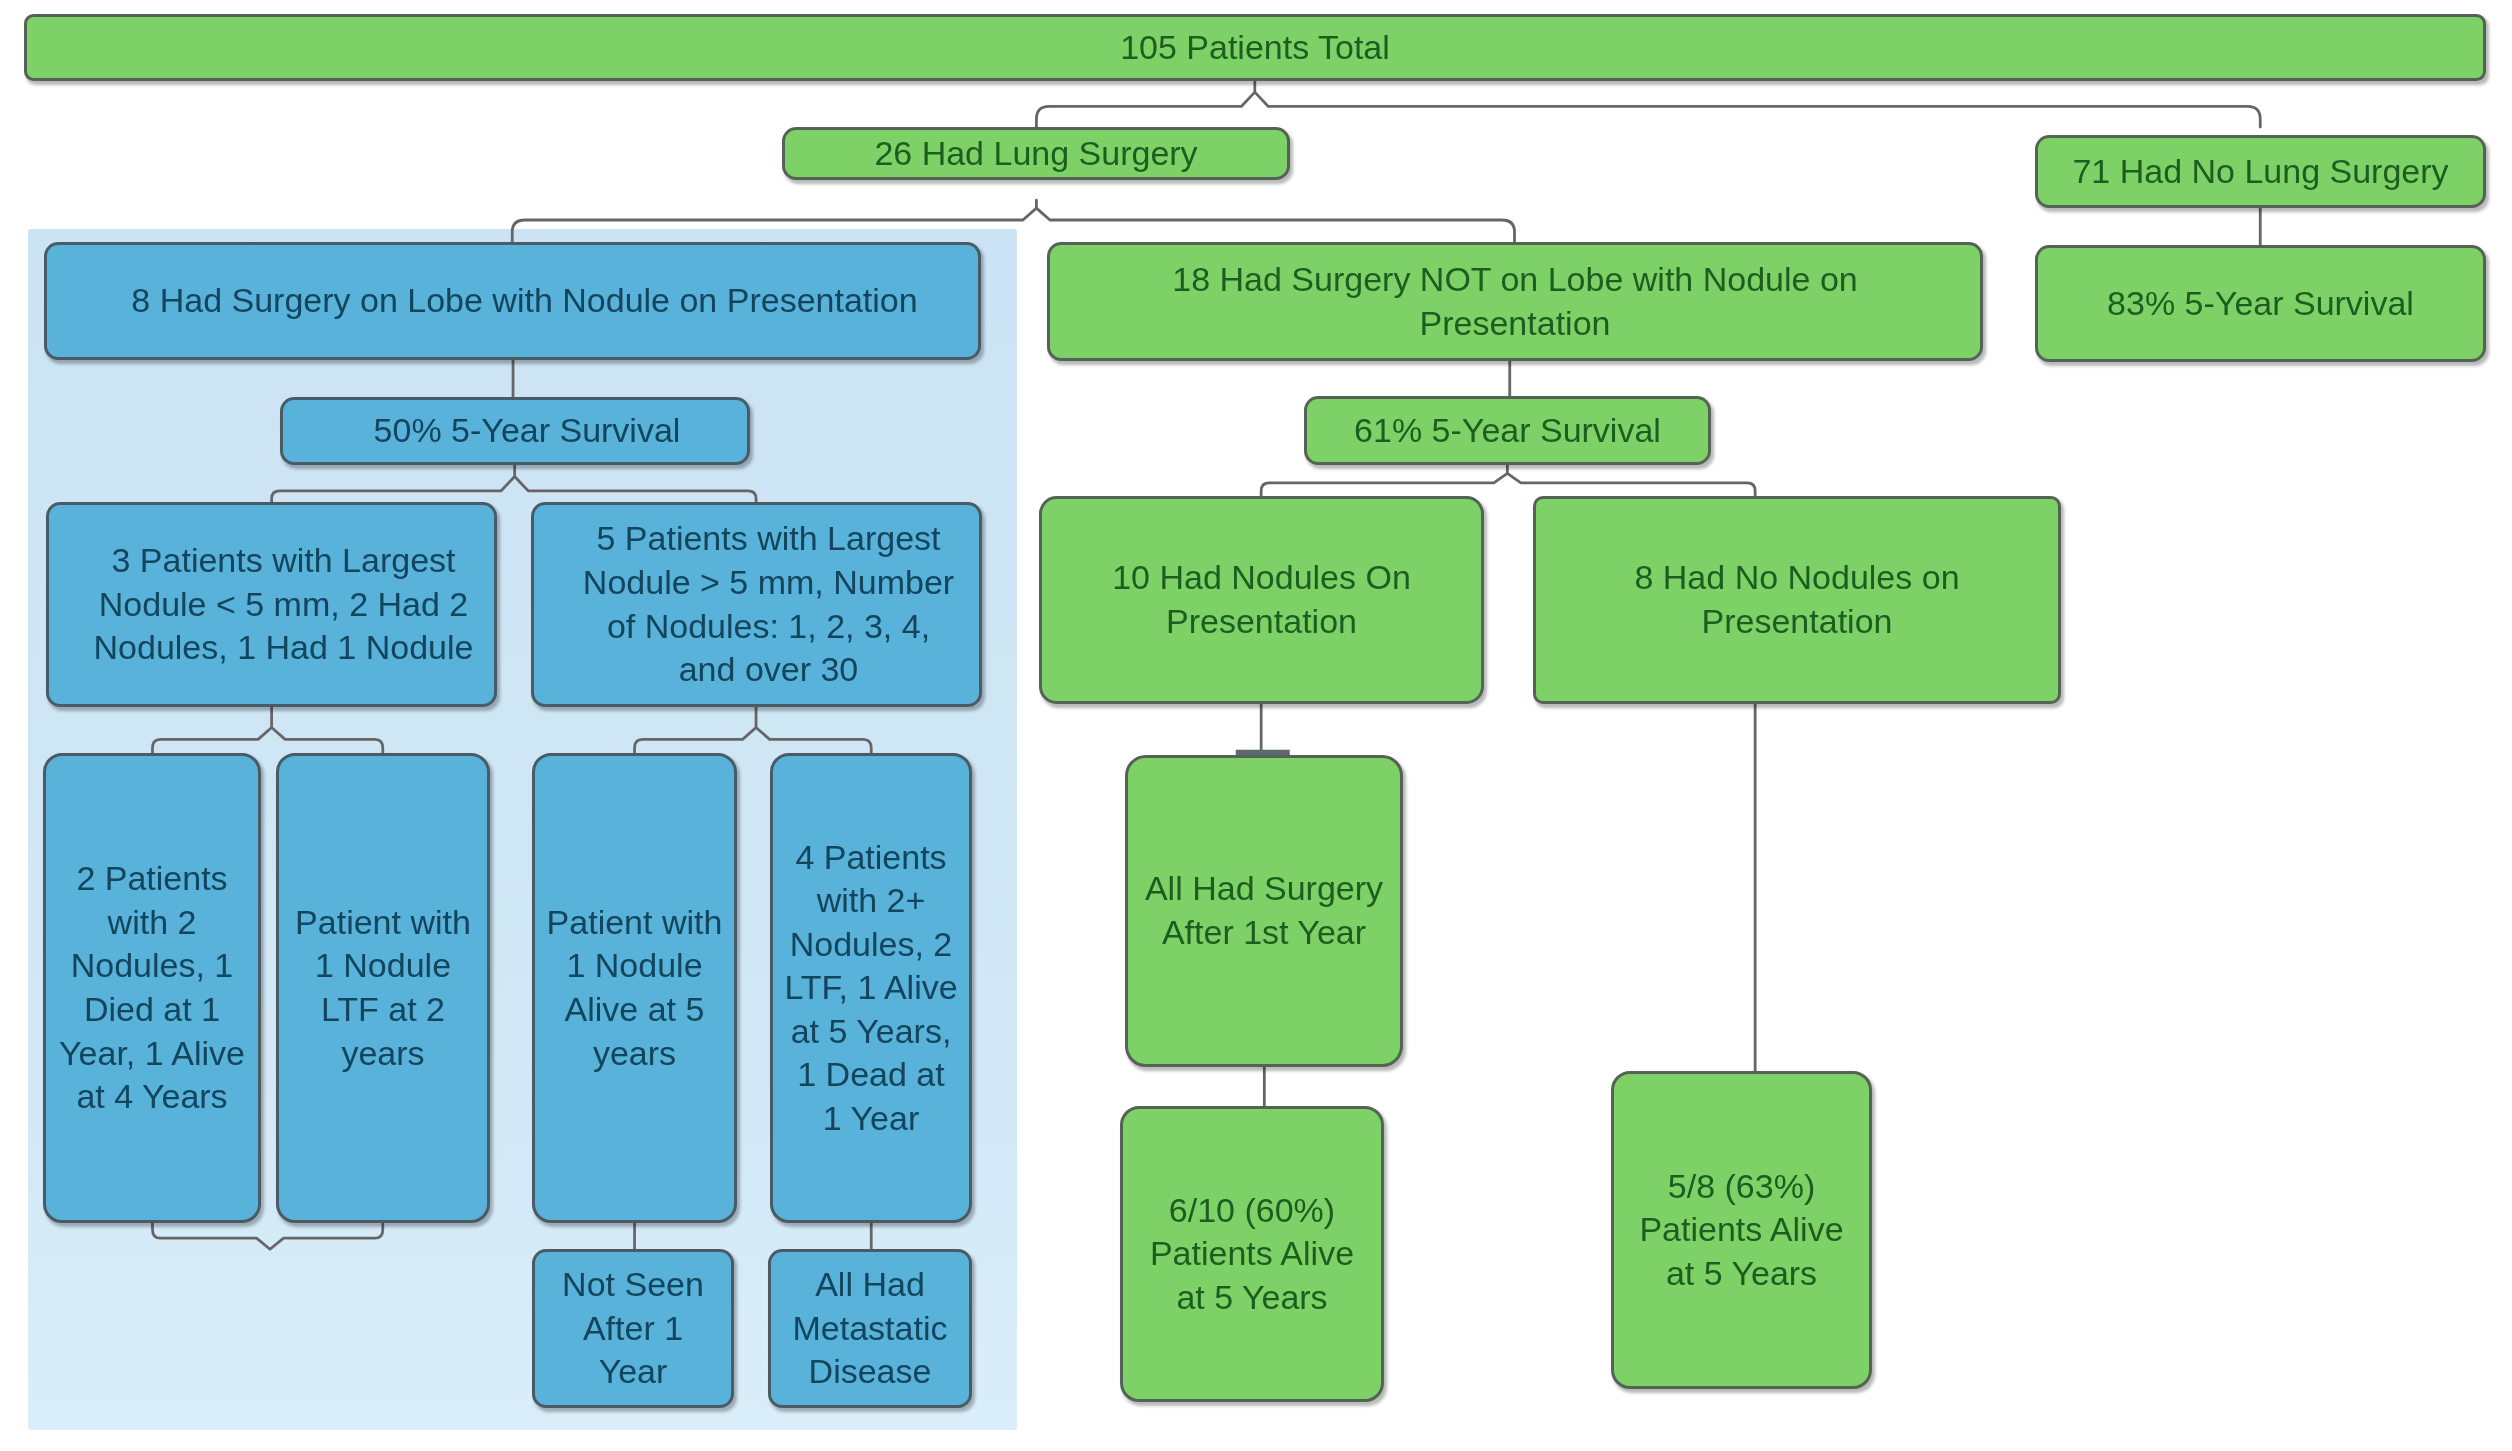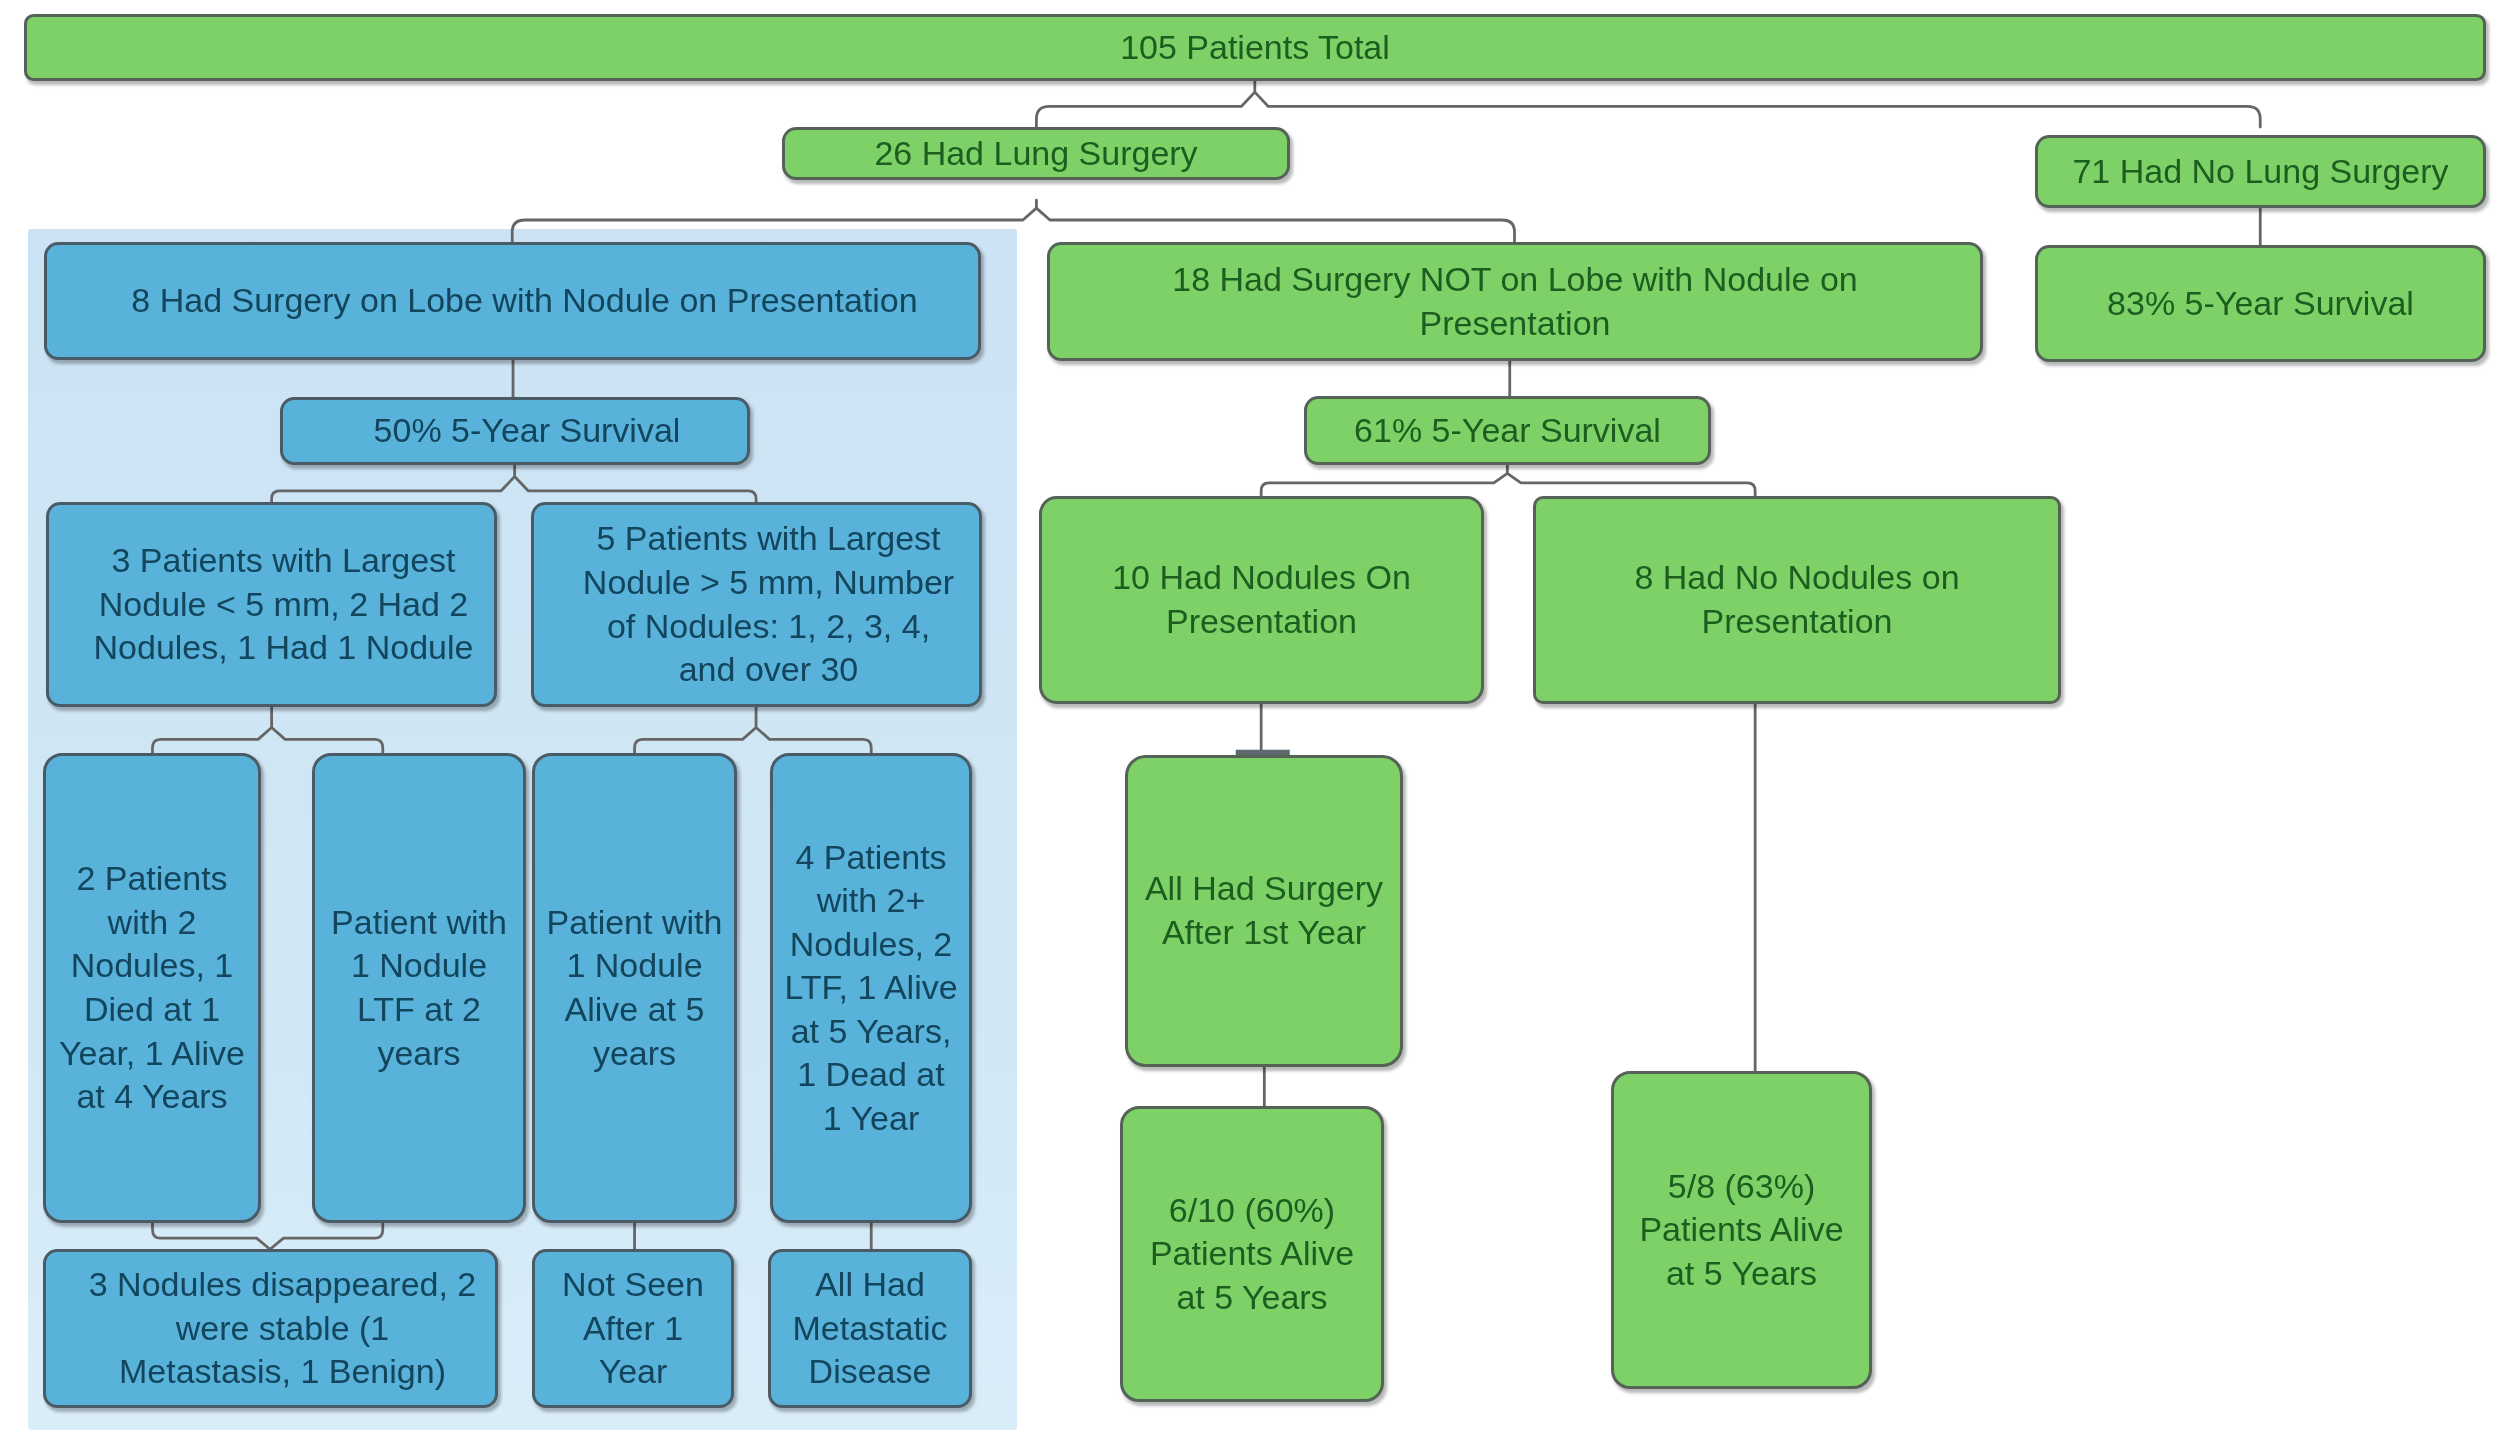--- a/index.html
+++ b/index.html
@@ -44,21 +44,21 @@
   .pos-lobeNodule{left:44px;top:242px;width:937px;height:118px;}
   .pos-notLobeNodule{left:1047px;top:242px;width:936px;height:119px;padding:6.4px 64px;}
   .pos-survival83{left:2035px;top:245px;width:451px;height:117px;}
   .pos-survival50{left:280px;top:397px;width:470px;height:68px;}
   .pos-survival61{left:1304px;top:396px;width:407px;height:69px;}
   .pos-largestUnder5{left:46px;top:502px;width:451px;height:205px;}
   .pos-largestOver5{left:531px;top:502px;width:451px;height:205px;}
   .pos-nodulesOnPresentation{left:1039px;top:496px;width:445px;height:208px;border-radius:17.5px;}
   .pos-noNodulesOnPresentation{left:1533px;top:496px;width:528px;height:208px;border-radius:10px;}
   .pos-twoPatientsTwoNodules{left:43px;top:753px;width:218px;height:470px;border-radius:19px;padding:6.4px 11px;}
-  .pos-patientOneNoduleLTF{left:276px;top:753px;width:214px;height:470px;border-radius:19px;padding:6.4px 11px;margin-left:36px;}
+  .pos-patientOneNoduleLTF{left:276px;top:753px;width:214px;height:470px;border-radius:19px;padding:6.4px 11px;}
   .pos-patientOneNoduleAlive{left:532px;top:753px;width:205px;height:470px;border-radius:19px;padding:6.4px 11px;}
   .pos-fourPatients{left:770px;top:753px;width:202px;height:470px;border-radius:19px;padding:6.4px 11px;}
   .pos-allHadSurgeryAfter1stYear{left:1125px;top:755px;width:278px;height:312px;border-radius:20.7px;}
   .pos-nodulesDisappeared{left:43px;top:1249px;width:455px;height:159px;}
   .pos-notSeenAfter1Year{left:532px;top:1249px;width:202px;height:159px;padding:6.4px 9.5px;}
   .pos-allHadMetastaticDisease{left:768px;top:1249px;width:204px;height:159px;padding:6.4px 9.5px;}
   .pos-alive6of10{left:1120px;top:1106px;width:264px;height:296px;border-radius:19px;}
   .pos-alive5of8{left:1611px;top:1071px;width:261px;height:318px;border-radius:19px;}
 </style>
 </head>
@@ -114,20 +114,19 @@
   <div class="node green pos-survival61">61% 5-Year Survival</div>
   <div class="node blue pos-largestUnder5">3 Patients with Largest Nodule &lt; 5 mm, 2 Had 2 Nodules, 1 Had 1 Nodule</div>
   <div class="node blue pos-largestOver5">5 Patients with Largest Nodule &gt; 5 mm, Number of Nodules: 1, 2, 3, 4, and over 30</div>
   <div class="node green pos-nodulesOnPresentation">10 Had Nodules On Presentation</div>
   <div class="node green pos-noNodulesOnPresentation">8 Had No Nodules on Presentation</div>
   <div class="node blue pos-twoPatientsTwoNodules">2 Patients with 2 Nodules, 1 Died at 1 Year, 1 Alive at 4 Years</div>
   <div class="node blue pos-patientOneNoduleLTF">Patient with 1 Nodule LTF at 2 years</div>
   <div class="node blue pos-patientOneNoduleAlive">Patient with 1 Nodule Alive at 5 years</div>
   <div class="node blue pos-fourPatients">4 Patients with 2+ Nodules, 2 LTF, 1 Alive at 5 Years, 1 Dead at 1 Year</div>
   <div class="node green pos-allHadSurgeryAfter1stYear">All Had Surgery After 1st Year</div>
-  <div class="node blue pos-nodulesDisappeared">3 Nodules disappeared, 2 were stable (1 Metastasis, 1 Benign)</div>
   <div class="node blue pos-notSeenAfter1Year">Not Seen After 1 Year</div>
   <div class="node blue pos-allHadMetastaticDisease">All Had Metastatic Disease</div>
   <div class="node green pos-alive6of10">6/10 (60%) Patients Alive at 5 Years</div>
   <div class="node green pos-alive5of8">5/8 (63%) Patients Alive at 5 Years</div>
 
 </div>
 
 
 </body></html>

